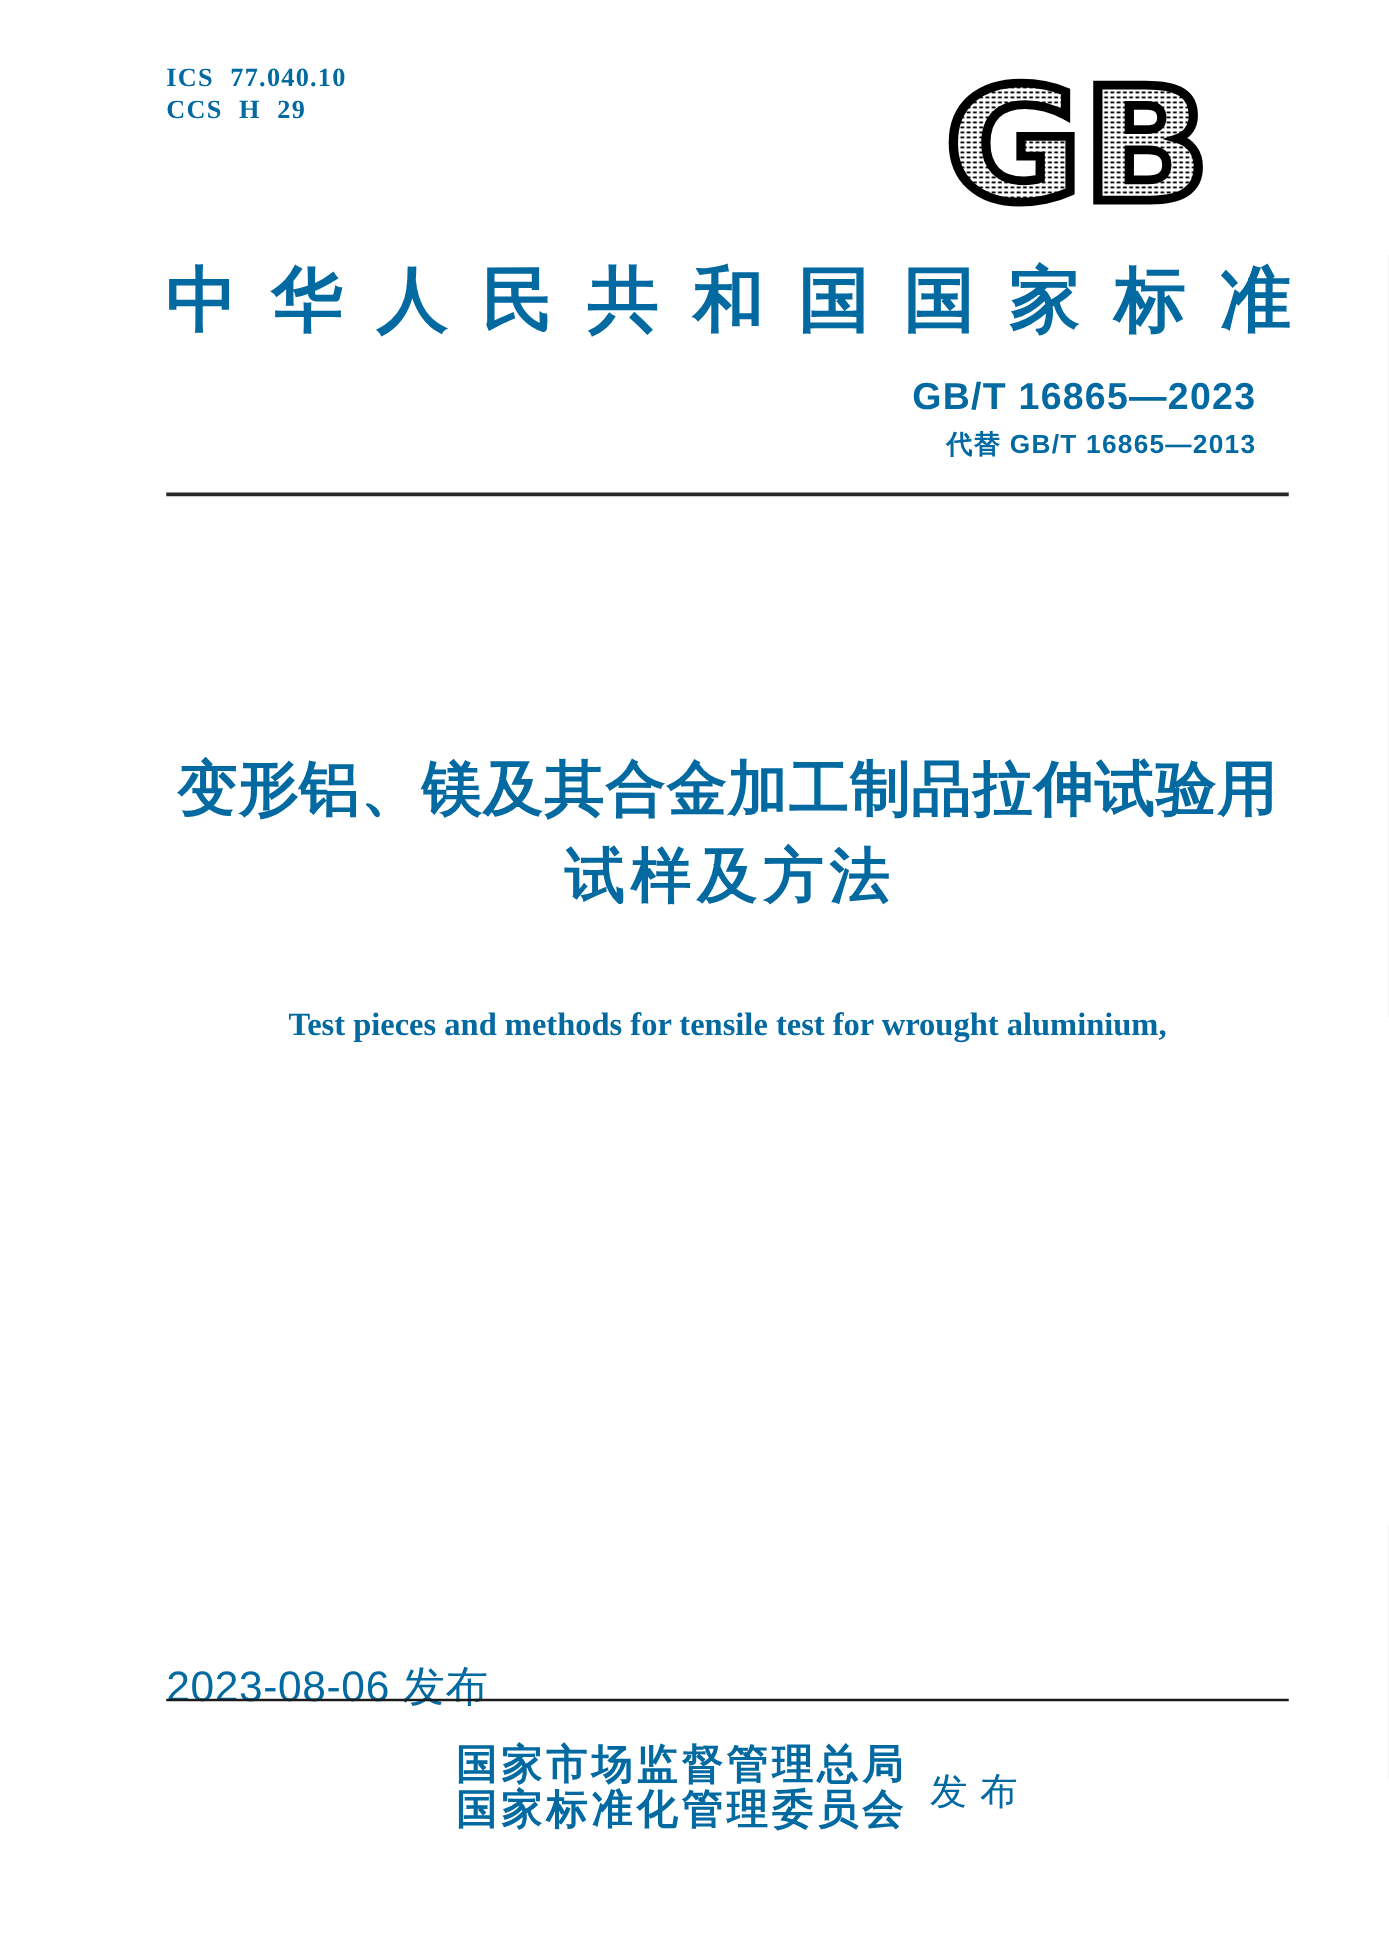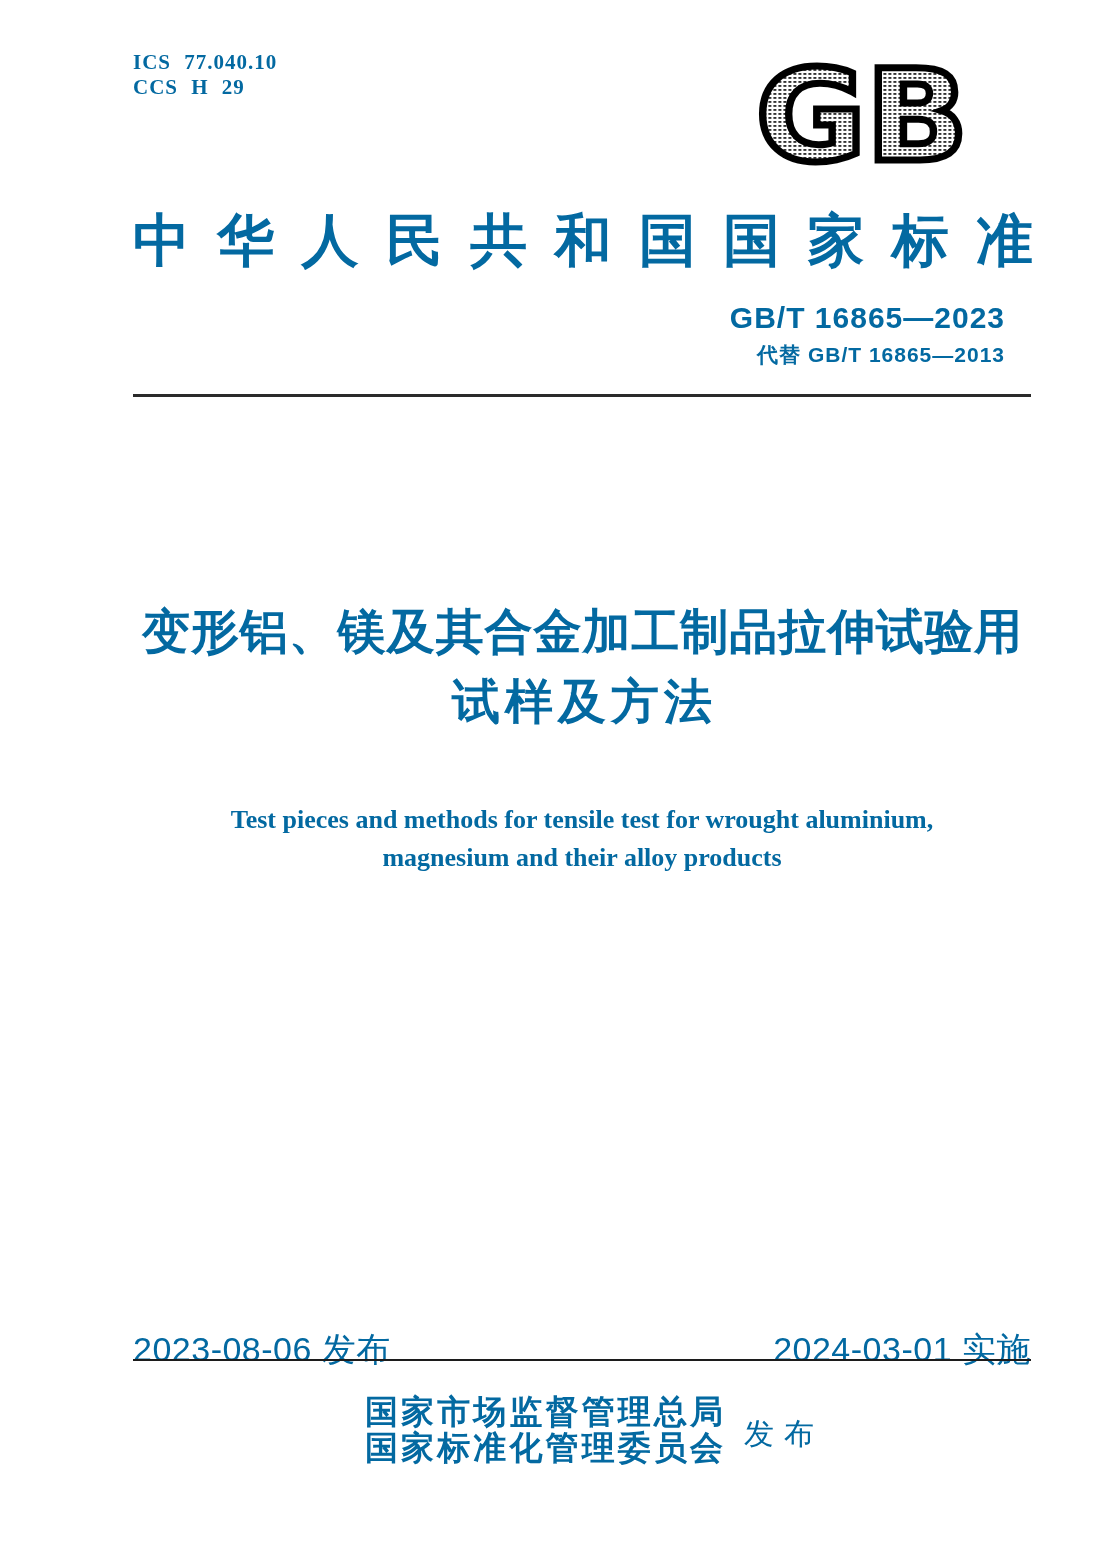--- a/index.html
+++ b/index.html
@@ -156,26 +156,24 @@
   <div class="title-cn-2 chars">
       <span>试</span>
       <span>样</span>
       <span>及</span>
       <span>方</span>
       <span>法</span>
     </div>
 
   <div class="title-en">
     <div>Test pieces and methods for tensile test for wrought aluminium,</div>
-    <div>magnesium and their alloy products</div>
   </div>
 
   <div class="date-row">
     <span>2023-08-06 发布</span>
-    <span>2024-03-01 实施</span>
   </div>
 
   <div class="rule-bottom"></div>
 
   <div class="issuer-1 chars">
       <span>国</span>
       <span>家</span>
       <span>市</span>
       <span>场</span>
       <span>监</span>

